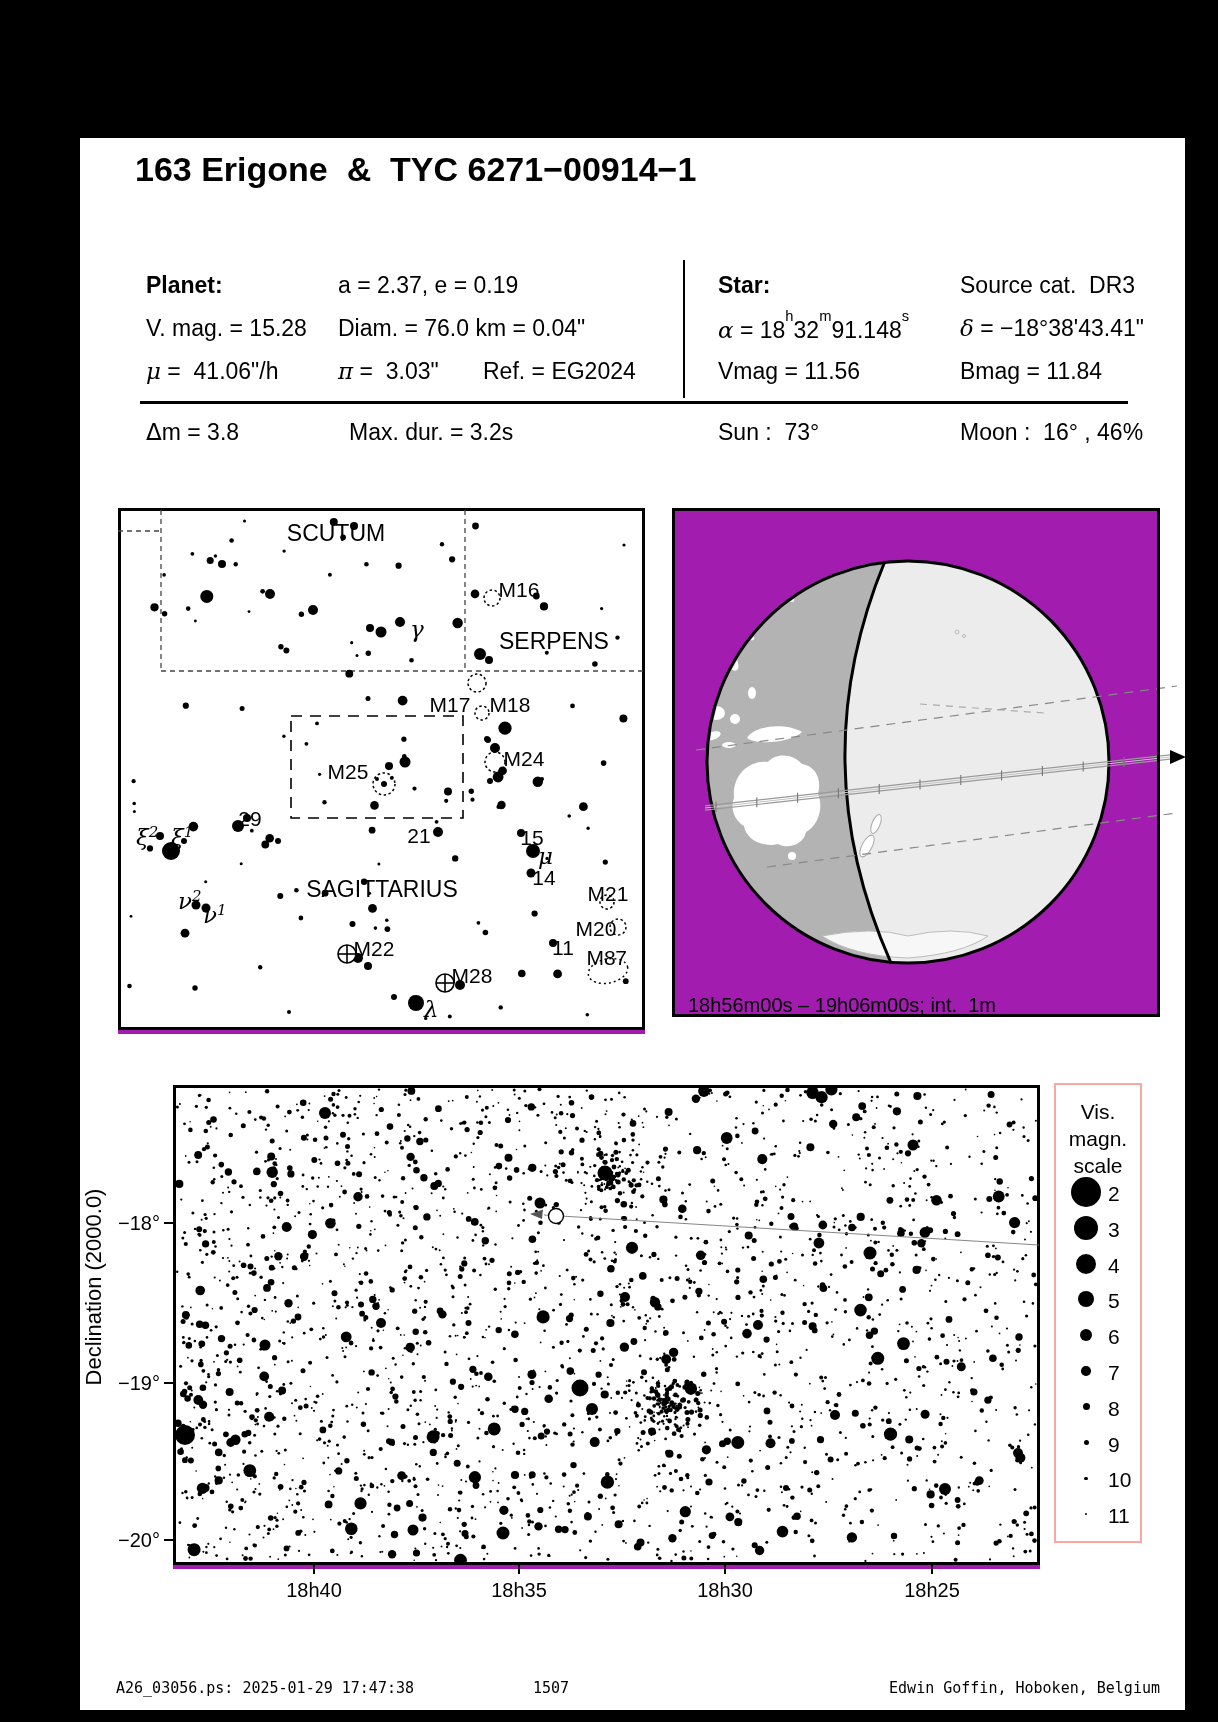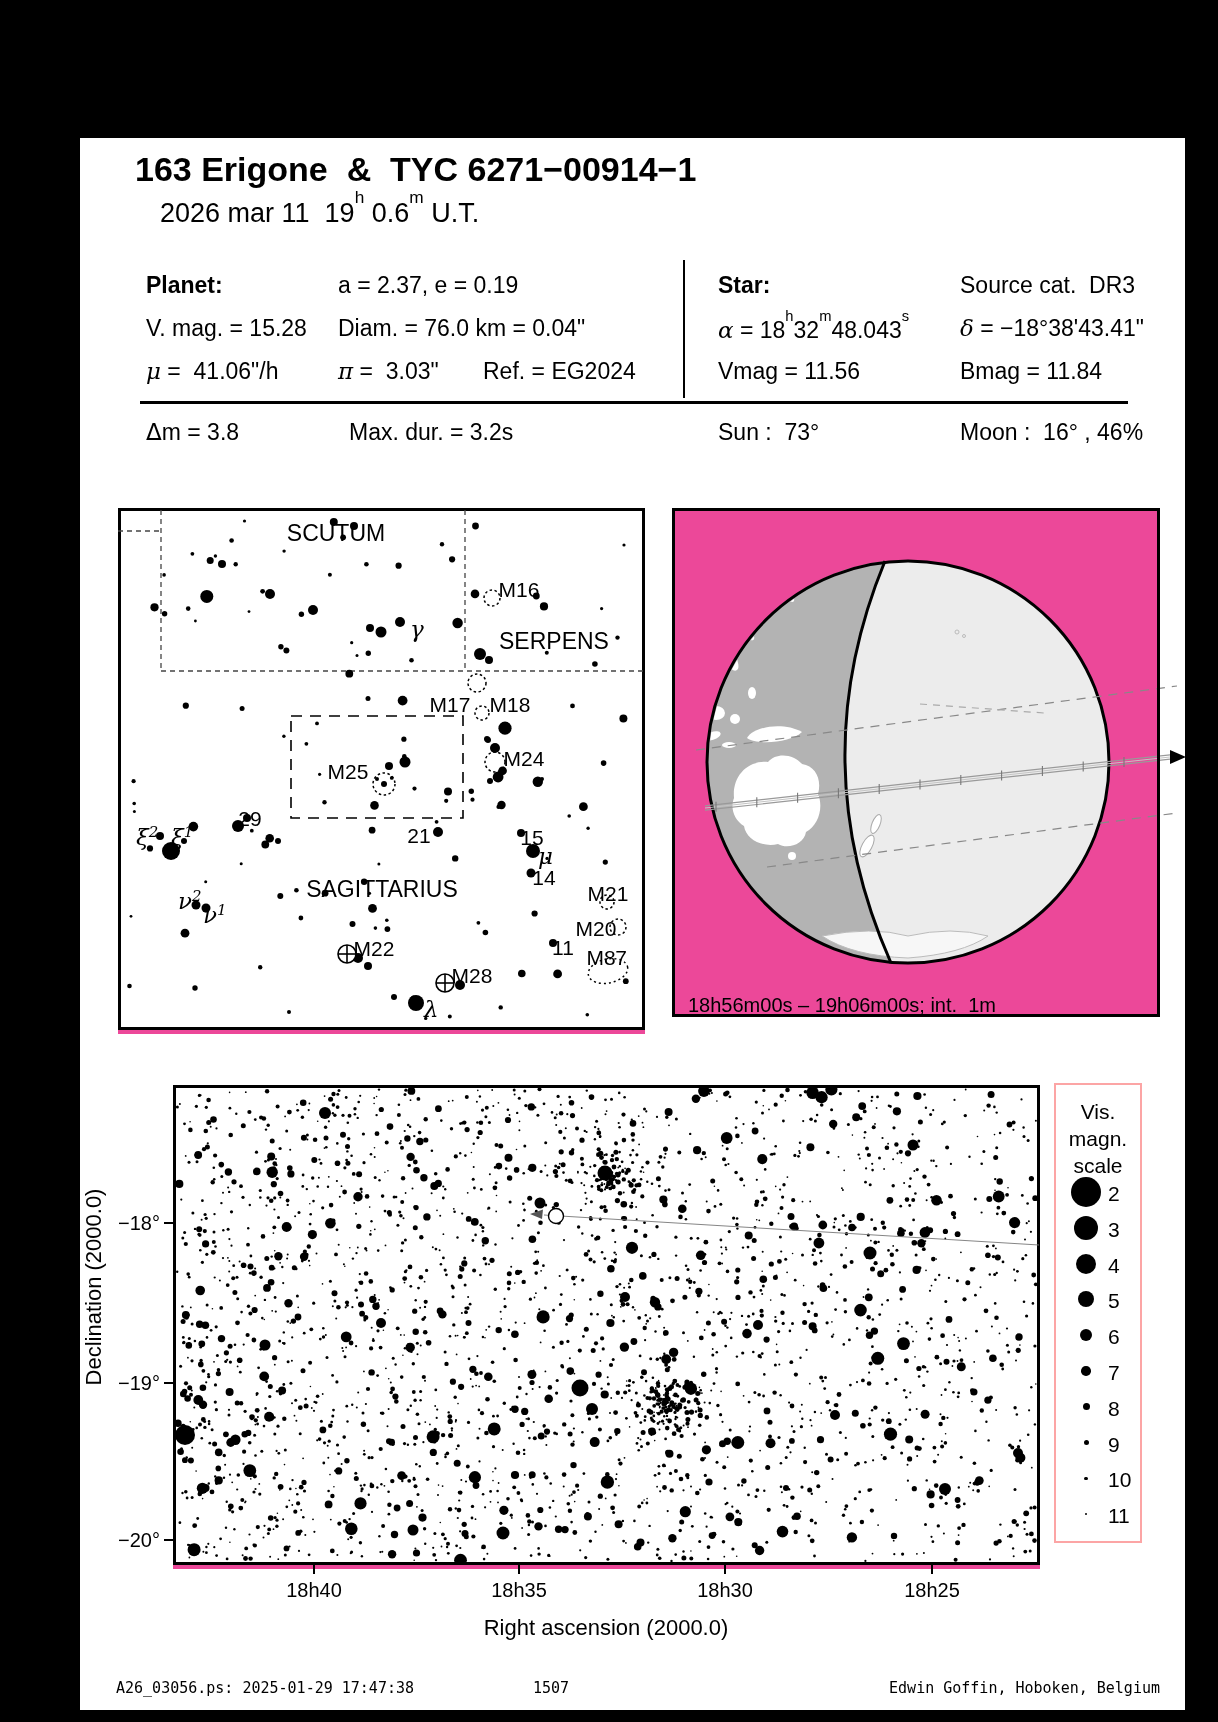--- a/index.html
+++ b/index.html
@@ -8,21 +8,21 @@
   #page{position:absolute;left:80px;top:138px;width:1105px;height:1572px;background:#fff;}
   .cell{position:absolute;font-size:23px;white-space:pre;line-height:1;}
   .bold{font-weight:bold;}
   .sym{font-family:"DejaVu Serif",serif;font-style:italic;}
   .sym-up{font-family:"DejaVu Sans",sans-serif;}
   sup.s{font-size:64%;position:relative;top:-0.55em;}
   #title{position:absolute;left:55px;top:12px;font-size:34px;font-weight:bold;letter-spacing:0px;white-space:pre;}
   #subtitle{position:absolute;left:80px;top:58px;font-size:27px;white-space:pre;}
   #vdivider{position:absolute;left:603px;top:122px;width:2px;height:138px;background:#000;}
   #hrule{position:absolute;left:60px;top:263px;width:988px;height:3px;background:#000;}
-  .boxframe{position:absolute;background:#ec4899;}
+  .boxframe{position:absolute;background:#a21caf;}
   #globe-caption{position:absolute;left:16px;top:486px;font-size:20px;white-space:pre;}
   .tickline-y{position:absolute;width:9px;height:2px;background:#000;}
   .ticklabel-y{position:absolute;width:60px;text-align:right;font-size:20px;line-height:1;}
   .tickline-x{position:absolute;width:2px;height:9px;background:#000;}
   .ticklabel-x{position:absolute;width:90px;text-align:center;font-size:20px;line-height:1;}
   #xlabel{position:absolute;left:306px;top:1477px;width:440px;text-align:center;font-size:22px;}
   #ylabel{position:absolute;left:-136px;top:1136px;width:300px;text-align:center;font-size:22px;
           transform:rotate(-90deg);transform-origin:center;}
   #legend{position:absolute;left:974px;top:945px;width:84px;height:456px;border:2px solid #fca5a5;background:#fff;}
   .leg-title{position:absolute;width:100%;text-align:center;font-size:21px;line-height:1;}
@@ -30,30 +30,29 @@
   .leg-label{position:absolute;font-size:21px;line-height:1;}
   .footer{position:absolute;top:1541px;font-size:15px;font-family:"DejaVu Sans Mono","Liberation Mono",monospace;white-space:pre;}
 </style>
 </head>
 <body>
 
 <div id="canvas">
  <div id="page">
 
   <div id="title">163 Erigone  &amp;  TYC 6271−00914−1</div>
-  <div id="subtitle"><span>2026 mar 11  19</span><sup class="s">h</sup><span> 0.6</span><sup class="s">m</sup><span> U.T.</span></div>
 
   <div class="cell bold" style="left:66px;top:136px">Planet:</div>
   <div class="cell" style="left:258px;top:136px">a = 2.37, e = 0.19</div>
   <div class="cell bold" style="left:638px;top:136px">Star:</div>
   <div class="cell" style="left:880px;top:136px">Source cat.  DR3</div>
 
   <div class="cell" style="left:66px;top:179px">V. mag. = 15.28</div>
   <div class="cell" style="left:258px;top:179px">Diam. = 76.0 km = 0.04"</div>
-  <div class="cell" style="left:638px;top:179px"><span class="sym">α</span><span> = 18</span><sup class="s">h</sup><span>32</span><sup class="s">m</sup><span>48.043</span><sup class="s">s</sup></div>
+  <div class="cell" style="left:638px;top:179px"><span class="sym">α</span><span> = 18</span><sup class="s">h</sup><span>32</span><sup class="s">m</sup><span>91.148</span><sup class="s">s</sup></div>
   <div class="cell" style="left:880px;top:179px"><span class="sym">δ</span><span> = −18°38'43.41"</span></div>
 
   <div class="cell" style="left:66px;top:222px"><span class="sym">μ</span><span> =  41.06"/h</span></div>
   <div class="cell" style="left:258px;top:222px"><span class="sym">π</span><span> =  3.03"</span></div>
   <div class="cell" style="left:403px;top:222px">Ref. = EG2024</div>
   <div class="cell" style="left:638px;top:222px">Vmag = 11.56</div>
   <div class="cell" style="left:880px;top:222px">Bmag = 11.84</div>
 
   <div id="vdivider"></div>
   <div id="hrule"></div>
@@ -3137,21 +3136,20 @@
   <div id="xticks">
         <div class="tickline-x" style="left: 233px; top: 1427px;"></div>
         <div class="ticklabel-x" style="left: 189px; top: 1442px;">18h40</div>
         <div class="tickline-x" style="left: 438px; top: 1427px;"></div>
         <div class="ticklabel-x" style="left: 394px; top: 1442px;">18h35</div>
         <div class="tickline-x" style="left: 644px; top: 1427px;"></div>
         <div class="ticklabel-x" style="left: 600px; top: 1442px;">18h30</div>
         <div class="tickline-x" style="left: 851px; top: 1427px;"></div>
         <div class="ticklabel-x" style="left: 807px; top: 1442px;">18h25</div>
       </div>
-  <div id="xlabel">Right ascension (2000.0)</div>
   <div id="ylabel">Declination (2000.0)</div>
 
   <div id="legend">
         <div class="leg-title" style="top: 16px;">Vis.</div>
         <div class="leg-title" style="top: 43px;">magn.</div>
         <div class="leg-title" style="top: 70px;">scale</div>
         <div class="leg-dot" style="width: 30px; height: 30px; left: 15px; top: 92px;"></div>
         <div class="leg-label" style="left: 52px; top: 98px;">2</div>
         <div class="leg-dot" style="width: 24px; height: 24px; left: 18px; top: 130.8px;"></div>
         <div class="leg-label" style="left: 52px; top: 133.8px;">3</div>

